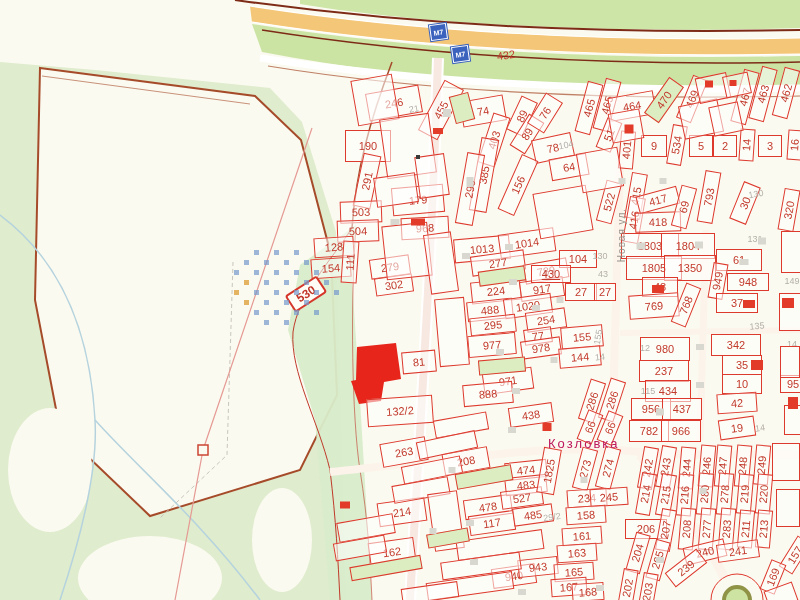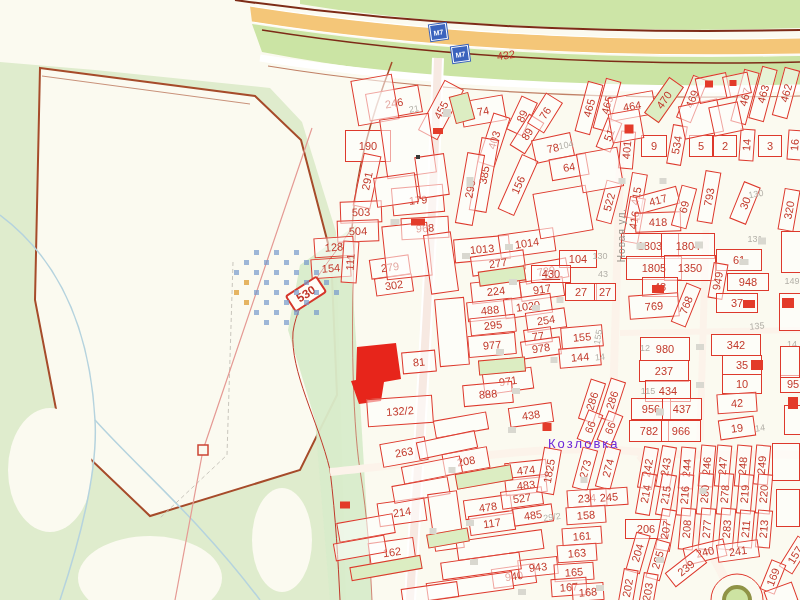--- a/index.html
+++ b/index.html
@@ -13,21 +13,21 @@
   .parcel.gray{color:#b3b0a8;font-size:9px;}
   .parcel.green{background:#dcedc2;}
   .bld{position:absolute;z-index:4;background:#d9d8d0;}
   .bldr{position:absolute;z-index:4;background:#e33b2a;}
   .dot{position:absolute;z-index:4;width:4px;height:4px;background:#3a3a38;}
   #logo-dots{position:absolute;left:234px;top:250px;z-index:6;pointer-events:none;}
   #logo-dots span{position:absolute;width:5px;height:5px;}
   #watermark{position:absolute;left:326px;top:290px;z-index:7;pointer-events:none;
              font-size:38px;font-weight:700;letter-spacing:6px;color:rgba(122,158,206,.55);}
   #settlement-label{position:absolute;left:548px;top:436px;z-index:5;
-             font-size:13px;letter-spacing:2px;color:#6d28d9;}
+             font-size:13px;letter-spacing:2px;color:#be185d;}
   #street-label{position:absolute;left:616px;top:208px;z-index:5;font-size:10px;color:#98948c;
              writing-mode:vertical-rl;transform:rotate(180deg);letter-spacing:1px;}
   #km-badge{position:absolute;left:306px;top:294px;z-index:5;transform:translate(-50%,-50%) rotate(-33deg);
              border:2px solid #d6372b;border-radius:3px;background:#fffdf6;color:#c23428;
              font-size:12px;font-weight:700;padding:1px 7px;}
   .route-badge{position:absolute;z-index:5;width:15px;height:14px;background:#3b63bd;
              border:1px solid #fff;box-shadow:0 0 0 1px #3b63bd;color:#fff;font-size:7px;
              font-weight:700;display:flex;align-items:center;justify-content:center;transform:rotate(-8deg);}
 </style>
 </head>

